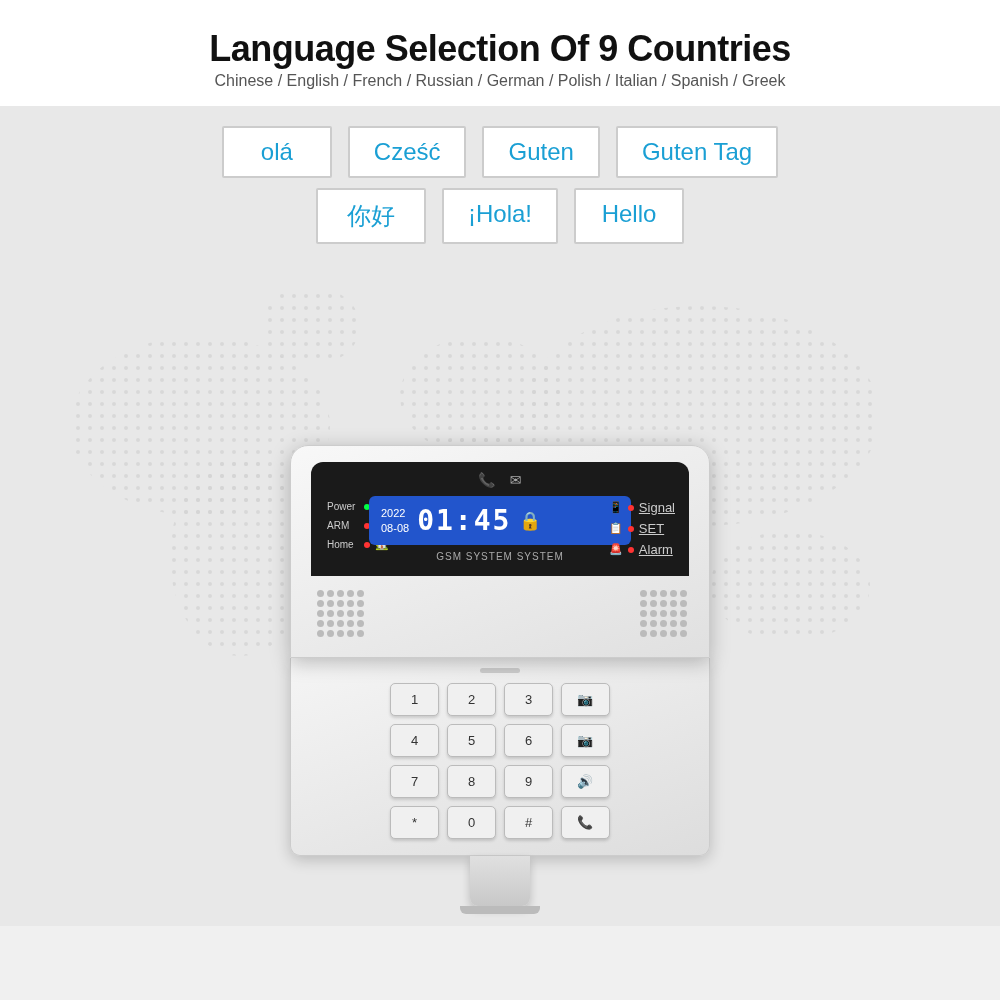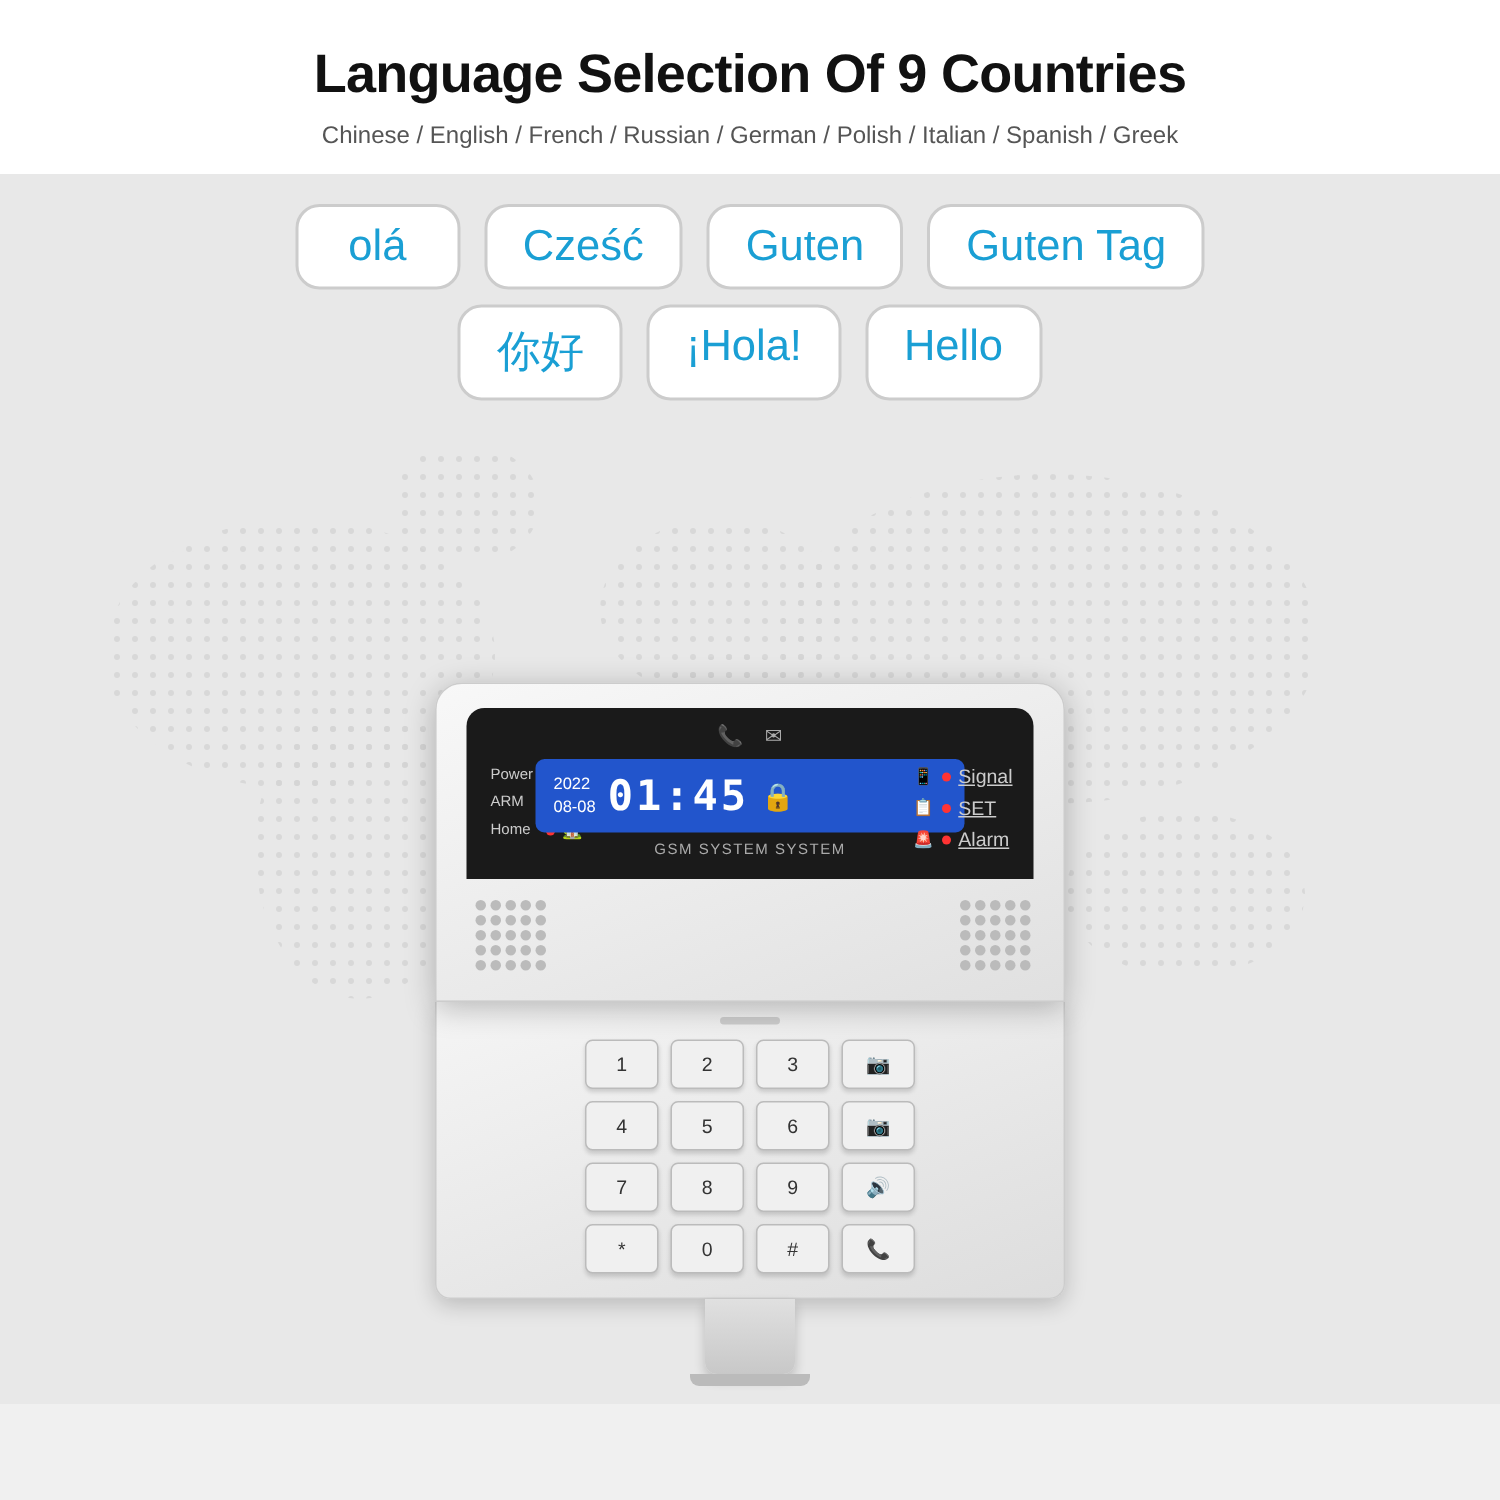--- a/index.html
+++ b/index.html
@@ -20,21 +20,21 @@
     }
     .header h1 {
       font-size: 36px;
       font-weight: 900;
       color: #111;
       letter-spacing: -0.5px;
     }
     .header p {
       font-size: 16px;
       color: #555;
-      margin-top: 12px;
+      margin-top: 2px;
     }
 
     
     .main-section {
       position: relative;
       background: #e8e8e8;
       height: 820px;
       overflow: hidden;
     }
 
@@ -62,23 +62,23 @@
 
     .lang-row {
       display: flex;
       gap: 16px;
       justify-content: center;
     }
 
     .lang-btn {
       background: #fff;
       border: 2px solid #ccc;
-      border-radius: 16px;
+      border-radius: 2px;
       padding: 10px 24px;
-      font-size: 29px;
+      font-size: 24px;
       color: #1a9fd4;
       font-weight: 500;
       cursor: pointer;
       min-width: 110px;
       text-align: center;
     }
 
     
     .alarm-device {
       position: absolute;
@@ -117,21 +117,21 @@
     .alarm-icon-top {
       color: #aaa;
       font-size: 14px;
     }
 
     
     .lcd-screen {
       background: #2255cc;
       border-radius: 6px;
       padding: 8px 12px;
-      margin: 0 30px;
+      margin: 0 42px;
       display: flex;
       align-items: center;
       gap: 8px;
       position: relative;
     }
     .lcd-date {
       color: #fff;
       font-size: 11px;
       line-height: 1.3;
     }

